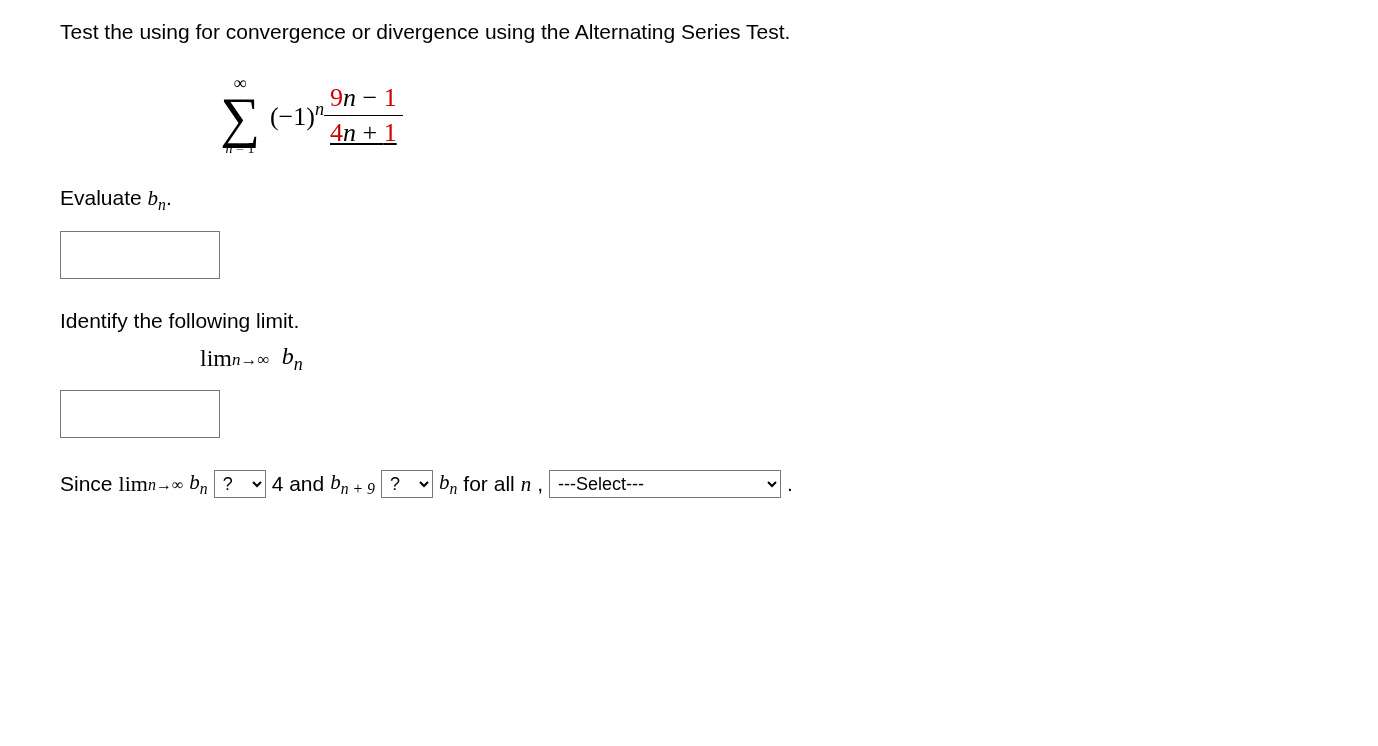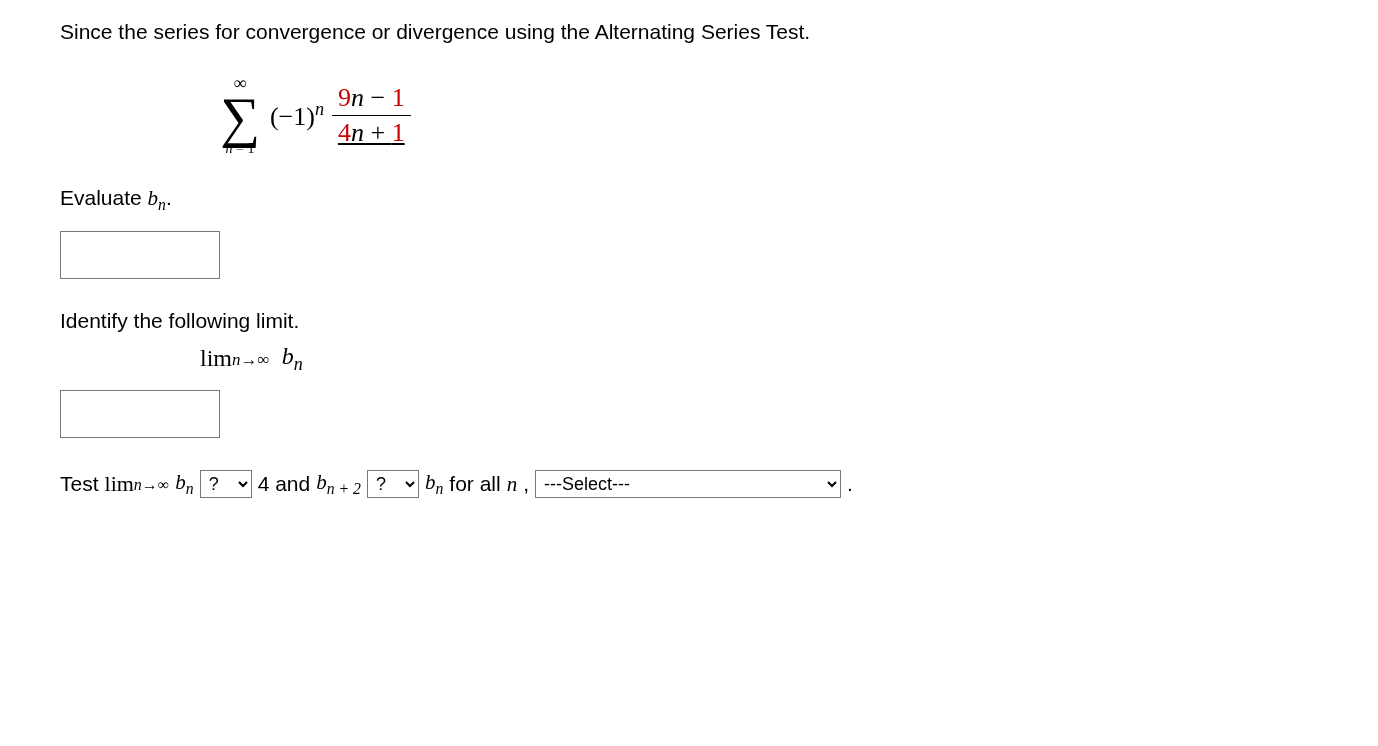--- a/index.html
+++ b/index.html
@@ -39,21 +39,21 @@
     font-family: "Times New Roman", serif;
   }
   .sigma-bot {
     font-size: 14px;
   }
   .frac {
     display: inline-flex;
     flex-direction: column;
     align-items: center;
     vertical-align: middle;
-    margin-left: 8px;
+    margin-left: 0;
   }
   .frac .num {
     border-bottom: 1.5px solid #000;
     padding: 0 6px 2px 6px;
   }
   .frac .den {
     padding: 2px 6px 0 6px;
     text-decoration: underline;
   }
   .red {
@@ -121,28 +121,28 @@
     font-size: 18px;
     padding: 2px 4px;
     border: 1px solid #777;
     background: #fff;
     font-family: Arial, sans-serif;
   }
   .sel-small {
     width: 52px;
   }
   .sel-big {
-    width: 306px;
+    width: 232px;
   }
   .nstyle { font-style: italic; font-family:"Times New Roman",serif;}
 </style>
 </head>
 <body>
 
-<div class="question-text">Since the series for convergence or divergence using the Alternating Series Test.</div>
+<div class="question-text">Test the using for convergence or divergence using the Alternating Series Test.</div>
 
 <div class="formula-block">
   <span class="sigma-wrap">
     <span class="sigma-top">∞</span>
     <span class="sigma-sym">∑</span>
     <span class="sigma-bot">
       <span class="nstyle">n</span><span style="font-style:normal"> = </span><span style="font-style:normal">1</span>
     </span>
   </span>
   <span>
@@ -170,31 +170,31 @@
   <span class="limrow">
     <span class="top">lim</span>
     <span class="bot"><span>n</span><span style="font-style:normal">→∞</span></span>
   </span>
   <span style="margin-left:6px"><span class="math-it">b</span><span class="sub">n</span></span>
 </div>
 
 <input type="text" class="answer-box" style="">
 
 <div class="final-line">
-  <span>Test </span>
+  <span>Since </span>
   <span class="limrow" style="font-family:'Times New Roman',serif">
     <span class="top" style="font-size:22px">lim</span>
     <span class="bot" style="font-size:16px"><span>n</span><span style="font-style:normal">→∞</span></span>
   </span>
   <span><span class="math-it">b</span><span class="sub">n</span></span>
   <select class="sel-small">
     <option>?</option>
   </select>
   <span> 4 and </span>
-  <span><span class="math-it">b</span><span class="sub" style="font-style:italic">n + 2</span></span>
+  <span><span class="math-it">b</span><span class="sub" style="font-style:italic">n + 9</span></span>
   <select class="sel-small">
     <option>?</option>
   </select>
   <span><span class="math-it">b</span><span class="sub">n</span></span>
   <span> for all </span>
   <span class="math-it">n</span>
     <span>, </span>
   <select class="sel-big">
     <option>---Select---</option>
   </select>

